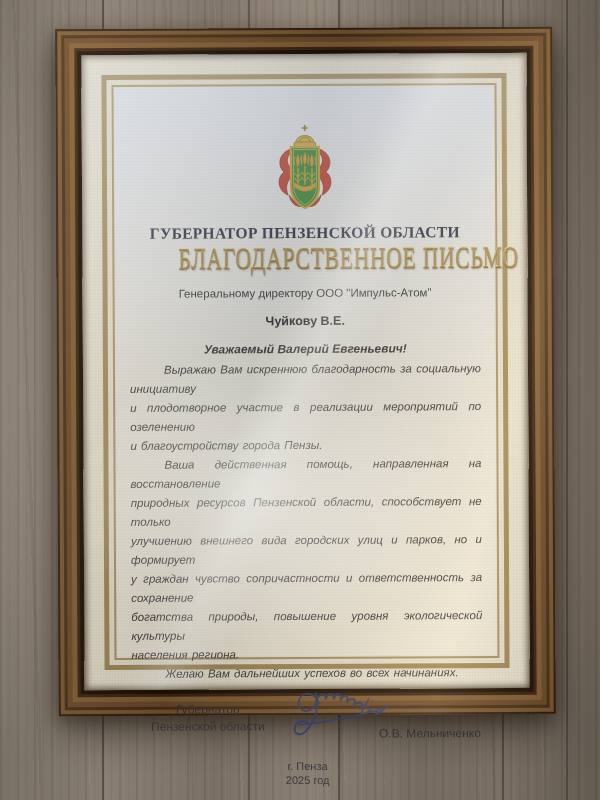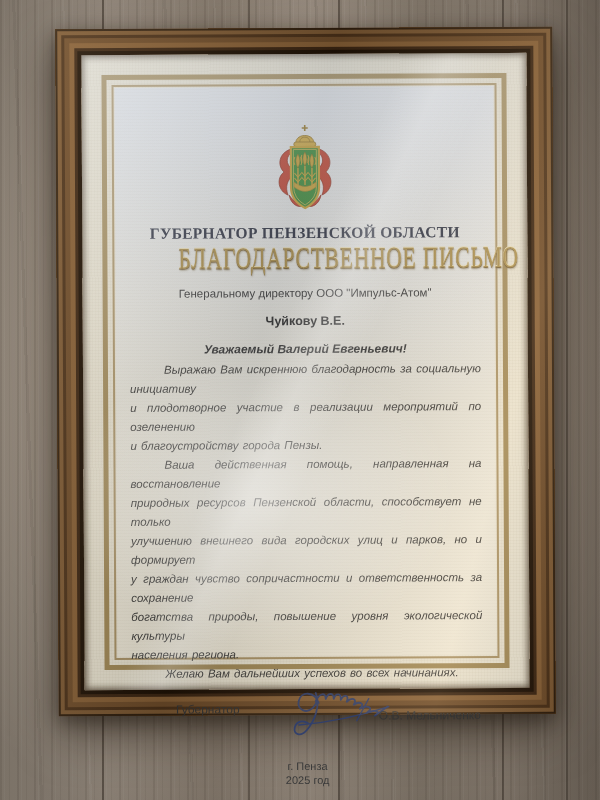--- a/index.html
+++ b/index.html
@@ -90,21 +90,21 @@
   .salut { margin: 12px 0 0; font-size: 12px; line-height: 16px; font-style: italic; font-weight: bold; color: #3a3a3a; }
 
   .body-text { margin: 3px 0 0; font-style: italic; font-size: 11.5px; line-height: 19px; color: #3f3e3c; }
   .line { text-align: justify; text-align-last: justify; word-spacing: 1px; }
   .line.last { text-align-last: left; }
   .line.indent { text-indent: 34px; }
 
   .sig-row  { position: relative; margin-top: 8px; height: 48px; }
   .sig-post { position: absolute; left: 0; top: 10px; width: 152px; text-align: center; font-size: 12px; line-height: 17px; color: #343434; }
   .sig-svg  { position: absolute; left: 150px; top: -14px; width: 116px; height: 68px; }
-  .sig-name { position: absolute; right: 2px; top: 18px; font-size: 12px; color: #343434; }
+  .sig-name { position: absolute; right: 2px; top: 36px; font-size: 12px; color: #343434; }
 
   .footer { margin-top: 20px; font-size: 11px; line-height: 14px; color: #3a3a3a; }
 </style>
 </head>
 <body>
 
 <div class="scene">
   <div class="frame">
     <div class="paper">
       <div class="b-thick"></div>
@@ -167,20 +167,21 @@
           <div class="line">улучшению внешнего вида городских улиц и парков, но и формирует</div>
           <div class="line">у граждан чувство сопричастности и ответственность за сохранение</div>
           <div class="line">богатства природы, повышение уровня экологической культуры</div>
           <div class="line last">населения региона.</div>
           <div class="line indent last">Желаю Вам дальнейших успехов во всех начинаниях.</div>
         </div>
 
         <div class="sig-row">
           <div class="sig-post">
             <div>Губернатор</div>
+            <div>Пензенской области</div>
           </div>
           <svg class="sig-svg" viewBox="0 0 110 68" fill="none" stroke="#2f3f6f" stroke-width="1.8" stroke-linecap="round" stroke-linejoin="round" opacity="0.92">
             <path d="M34 26 C30 14 16 14 14 24 C12 33 22 37 28 31 C33 26 33 20 31 16 C36 28 30 44 22 53 C16 60 8 58 10 50 C12 44 18 43 23 46"></path>
             <path d="M31 24 C35 16 41 15 41 22 C43 16 49 15 49 22 C51 16 57 16 56 23 C59 17 65 18 62 25 C67 20 73 22 69 28 C75 24 81 27 75 32 C83 28 90 31 82 36 C90 33 97 34 90 39 L103 30"></path>
             <path d="M84 22 L72 44" stroke-width="1.4"></path>
             <path d="M14 48 C38 46 72 40 104 30" stroke-width="1.4"></path>
           </svg>
           <div class="sig-name">О.В. Мельниченко</div>
         </div>
 

